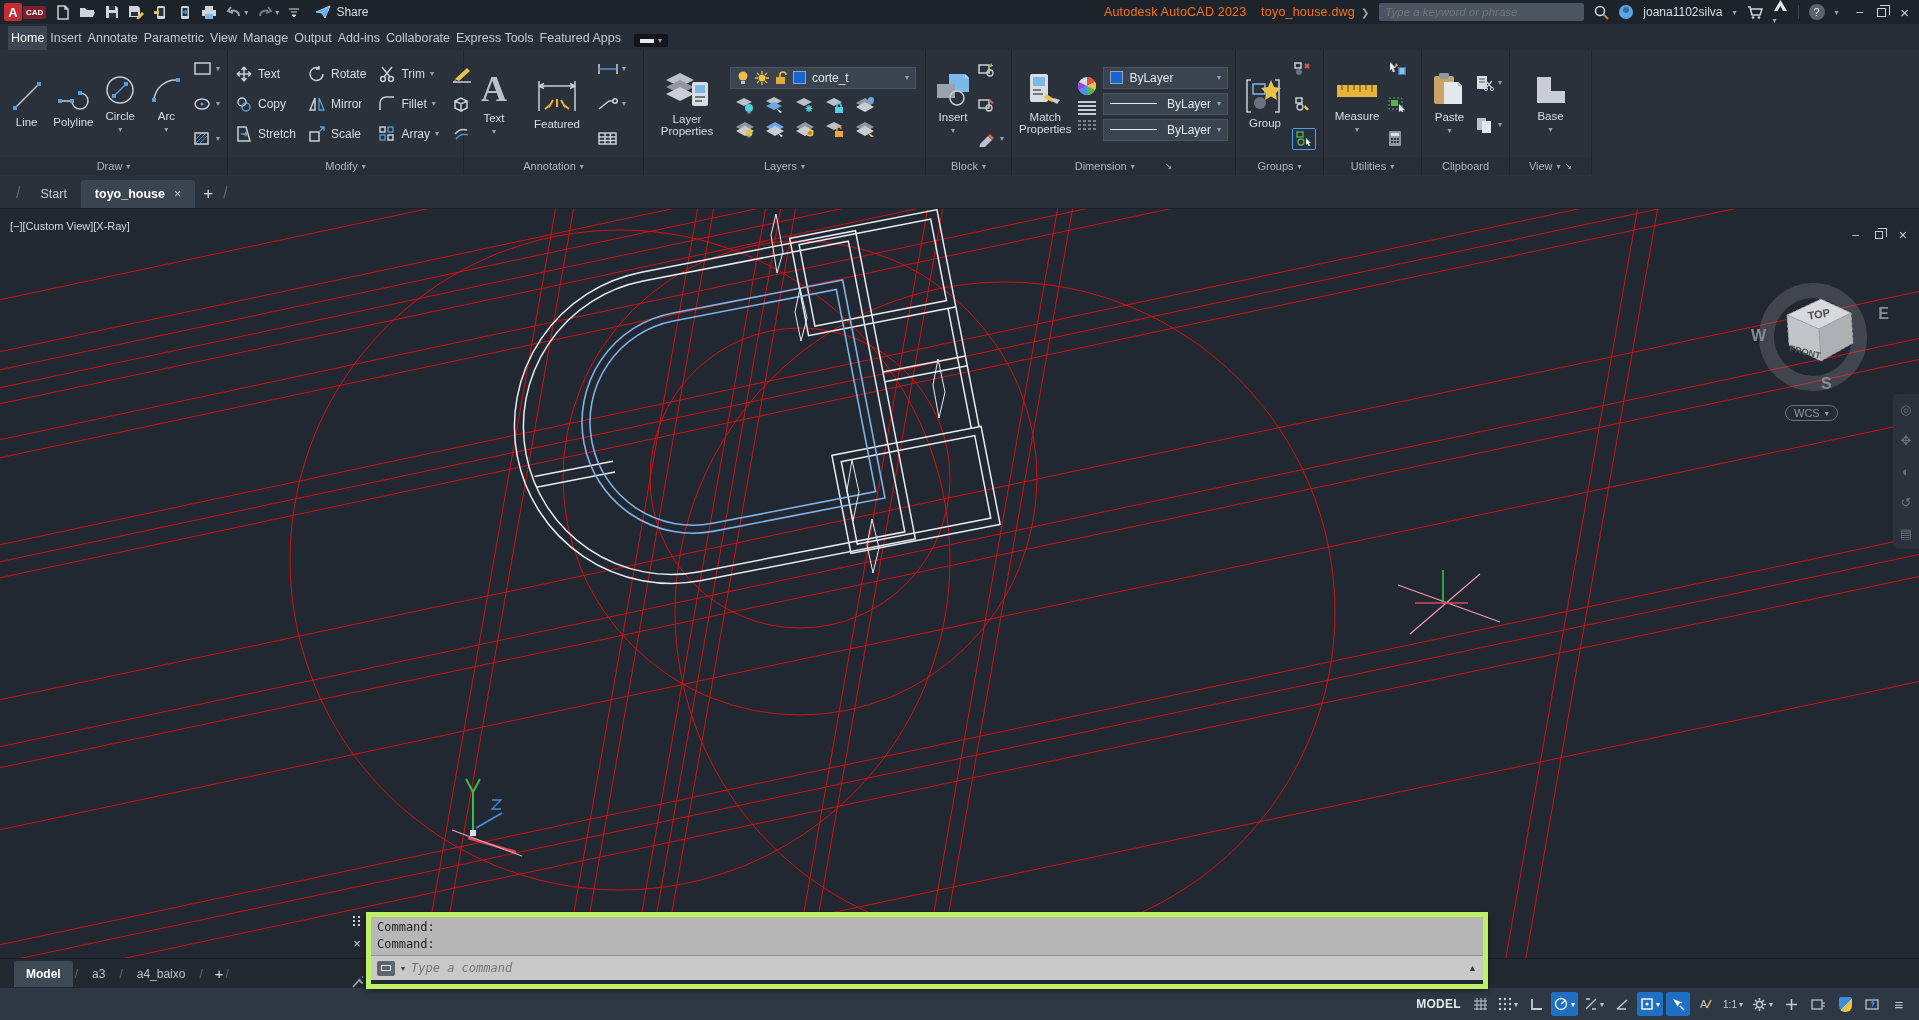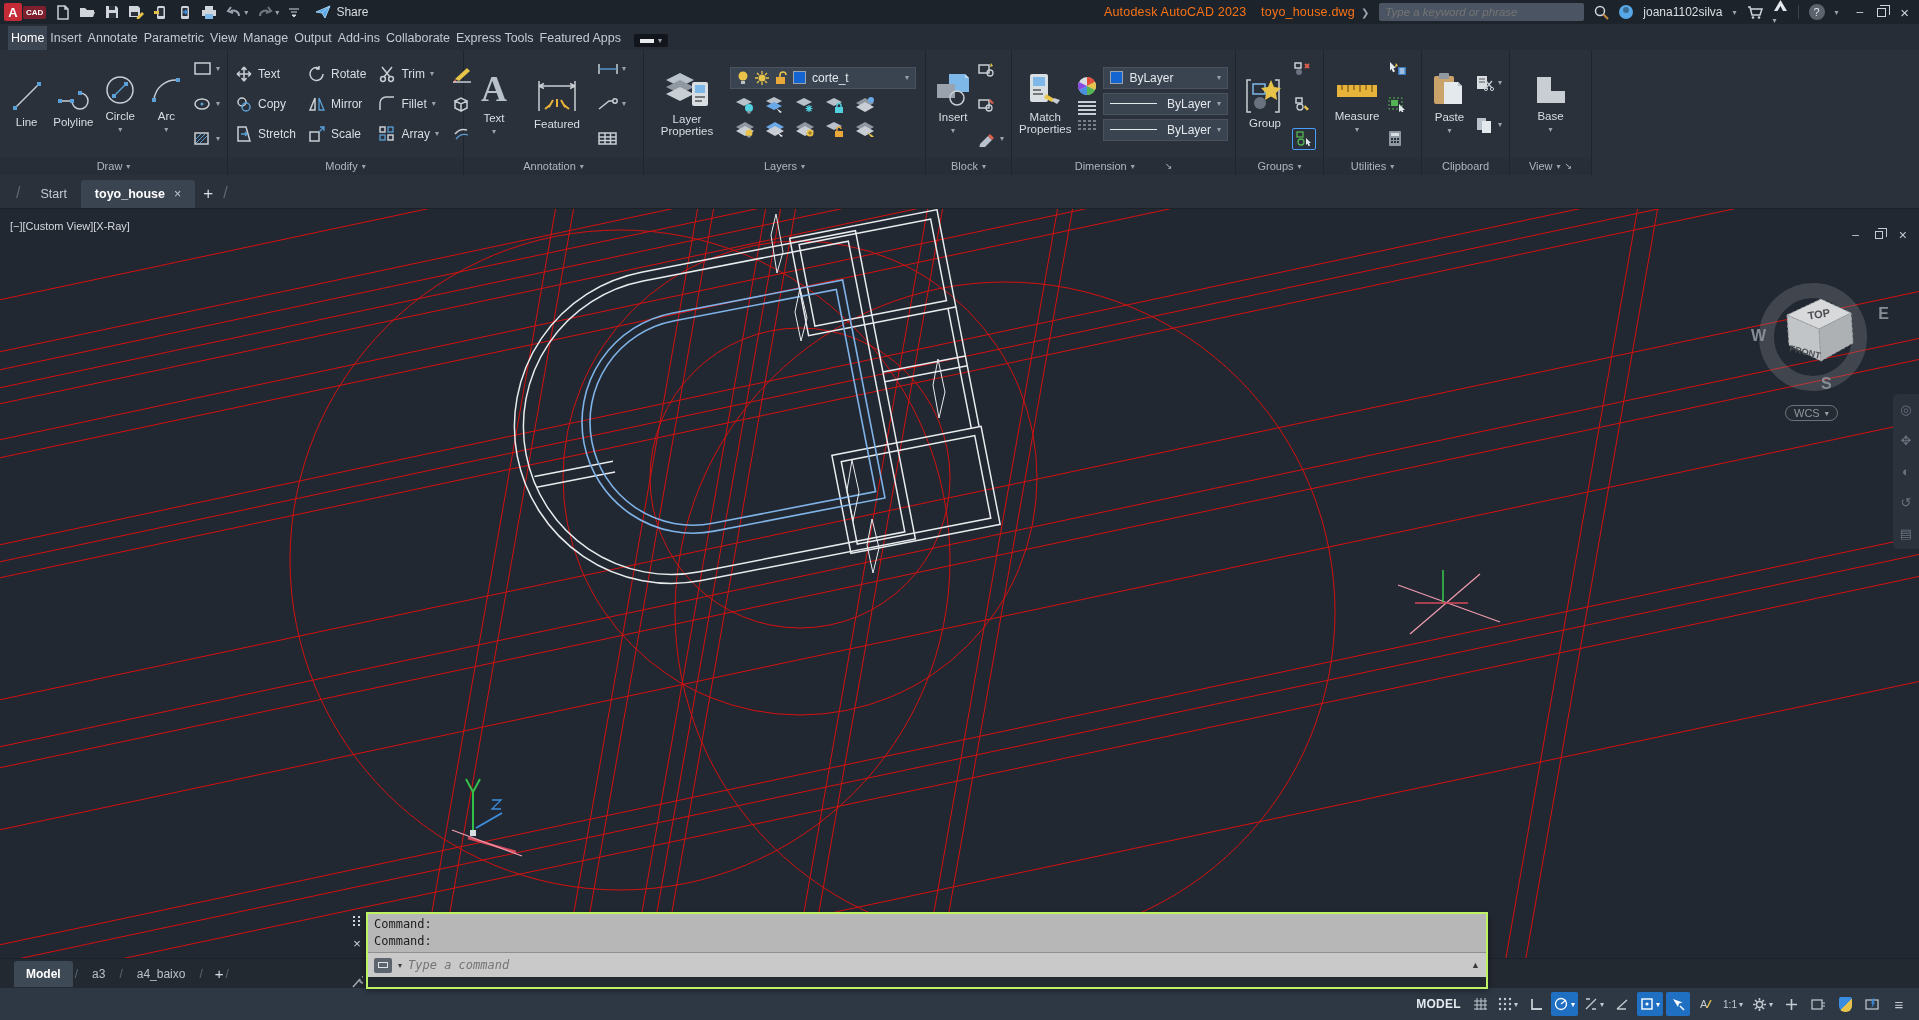--- a/index.html
+++ b/index.html
@@ -76,21 +76,21 @@
   .vc-wcs { position:absolute; left:34px; top:136px; border:1px solid #6b727b; border-radius:9px; color:#8f969e; font-size:11px; padding:1px 8px; display:flex; gap:5px; align-items:center; background:rgba(40,46,54,.5); }
 
   
   .navbar { position:absolute; right:0; top:185px; width:26px; background:#2b323b; border-radius:5px 0 0 5px; padding:8px 0; display:flex; flex-direction:column; gap:16px; align-items:center; color:#6a7280; font-size:13px; z-index:4; }
 
   
   .cmdwin { position:absolute; left:348px; top:912px; width:1140px; display:flex; z-index:20; }
   .cmd-rail { width:18px; display:flex; flex-direction:column; align-items:center; gap:10px; padding-top:4px; color:#cfd5db; }
   .grip { display:grid; grid-template-columns:repeat(2,3px); gap:2px; }
   .grip i { width:2px; height:2px; background:#cfd5db; display:block; }
-  .cmd-box { flex:1; border:2px solid #bef264; box-shadow:0 2px 6px rgba(0,0,0,.4); }
+  .cmd-box { flex:1; border:5px solid #bef264; box-shadow:0 2px 6px rgba(0,0,0,.4); }
   .cmd-hist { background:#b7b7b7; padding:2px 6px; font-family:"DejaVu Sans Mono", monospace; font-size:12px; color:#1d1d1d; line-height:17px; border-bottom:1px solid #8f8f8f; }
   .cmd-input { background:#c9c9c9; height:24px; display:flex; align-items:center; padding:0 6px; gap:6px; }
   .kb-ico { width:18px; height:15px; background:#5c646e; border-radius:2px; display:flex; align-items:center; justify-content:center; }
   .kb-ico span { display:block; width:10px; height:6px; border:1px solid #dfe3e8; }
   .cmd-input input { flex:1; border:0; background:transparent; outline:none; font-family:"DejaVu Sans Mono", monospace; font-size:12px; font-style:italic; color:#4a4a4a; }
   .cmd-up { color:#3a3a3a; font-size:9px; }
 
   
   .layoutbar { height:30px; background:#232931; display:flex; align-items:center; padding-left:14px; border-top:1px solid #1c2128; }
   .ltab { color:#b9c1cb; font-size:12px; padding:6px 12px; }

